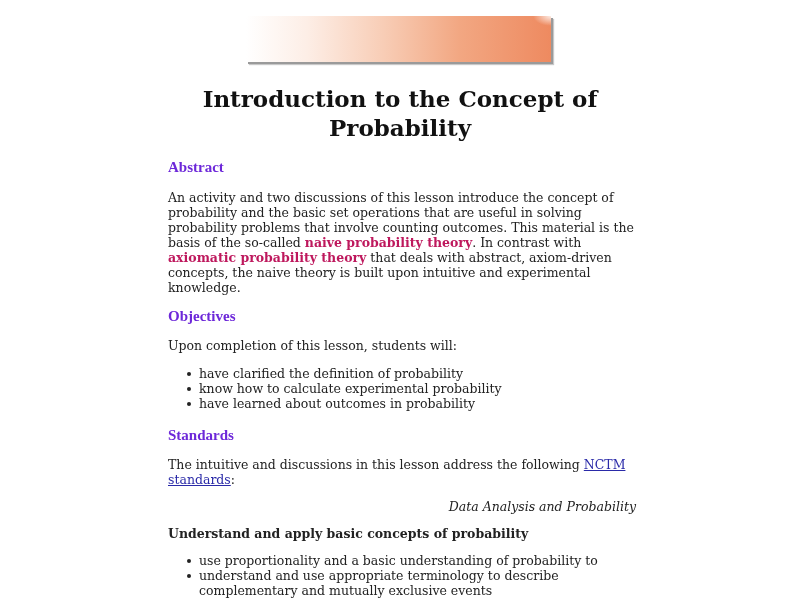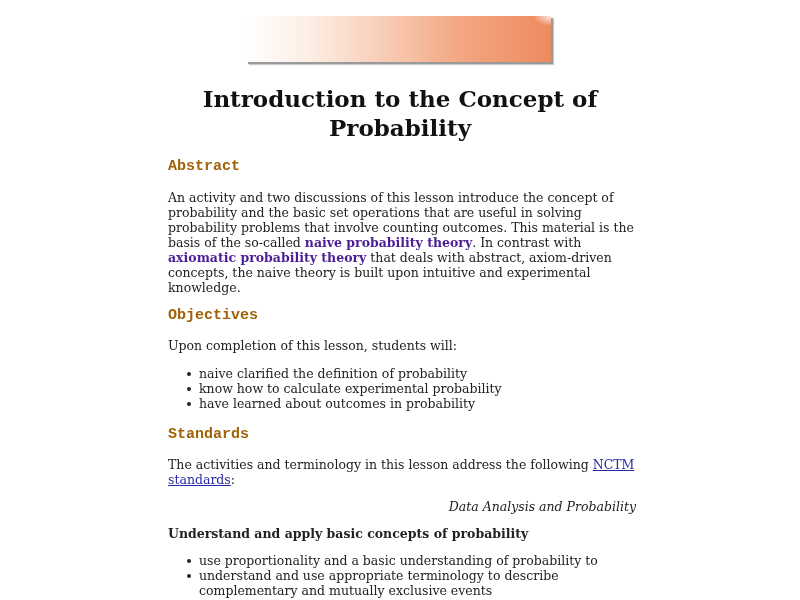--- a/index.html
+++ b/index.html
@@ -53,25 +53,25 @@
       color: #111111;
     }
     .content {
       position: absolute;
       left: 168px;
       top: 157px;
       width: 468px;
     }
     h2 {
       margin: 0;
-      font-family: Liberation Mono, monospace;
+      font-family: Liberation Serif, serif;
       font-weight: bold;
       font-size: 15px;
       line-height: 20px;
-      color: #a16207;
+      color: #6d28d9;
     }
     p {
       margin: 0;
     }
     .sec-abstract-h { margin-top: 0; }
     .abstract-p { margin-top: 13px; }
     .sec-objectives-h { margin-top: 11px; }
     .objectives-intro { margin-top: 12px; }
     ul {
       margin: 13px 0 0 0;
@@ -90,21 +90,21 @@
       width: 4px;
       height: 4px;
       border-radius: 50%;
       background: #222222;
     }
     .sec-standards-h { margin-top: 14px; }
     .standards-p { margin-top: 12px; }
     .domain-p { margin-top: 12px; font-style: italic; text-align: right; }
     .understand-p { margin-top: 12px; font-weight: bold; }
     .standards-list { margin-top: 12px; }
-    b { color: #4c1d95; }
+    b { color: #be185d; }
     a {
       color: #2a2aa8;
       text-decoration: underline;
     }
   </style>
 </head>
 <body>
 
 <div class="page">
   <div class="banner"></div>
@@ -114,29 +114,29 @@
   <div class="content">
     <section>
       <h2 class="sec-abstract-h">Abstract</h2>
       <p class="abstract-p"><span>An activity and two discussions of this lesson introduce the concept of probability and the basic set operations that are useful in solving probability problems that involve counting outcomes. This material is the basis of the so-called </span><b>naive probability theory</b><span>. In contrast with </span><b>axiomatic probability theory</b><span> that deals with abstract, axiom-driven concepts, the naive theory is built upon intuitive and experimental knowledge.</span></p>
     </section>
 
     <section>
       <h2 class="sec-objectives-h">Objectives</h2>
       <p class="objectives-intro">Upon completion of this lesson, students will:</p>
       <ul>
-        <li>naive clarified the definition of probability</li>
+        <li>have clarified the definition of probability</li>
         <li>know how to calculate experimental probability</li>
         <li>have learned about outcomes in probability</li>
       </ul>
     </section>
 
     <section>
       <h2 class="sec-standards-h">Standards</h2>
-      <p class="standards-p"><span>The activities and terminology in this lesson address the following </span><a href="#">NCTM standards</a><span>:</span></p>
+      <p class="standards-p"><span>The intuitive and discussions in this lesson address the following </span><a href="#">NCTM standards</a><span>:</span></p>
       <p class="domain-p">Data Analysis and Probability</p>
       <p class="understand-p">Understand and apply basic concepts of probability</p>
       <ul class="standards-list">
         <li>use proportionality and a basic understanding of probability to</li>
         <li>understand and use appropriate terminology to describe complementary and mutually exclusive events</li>
       </ul>
     </section>
   </div>
 </div>
 

